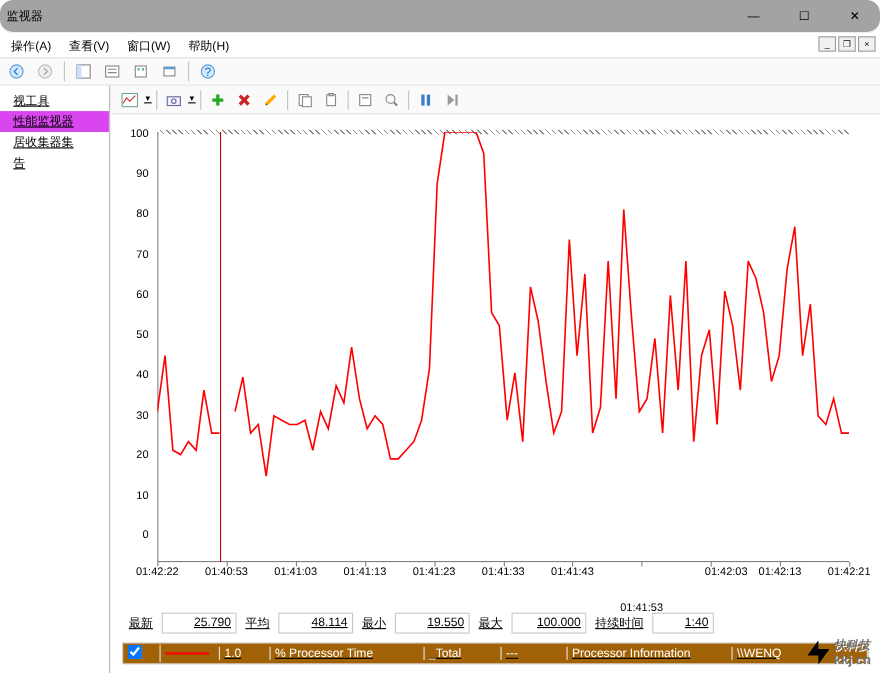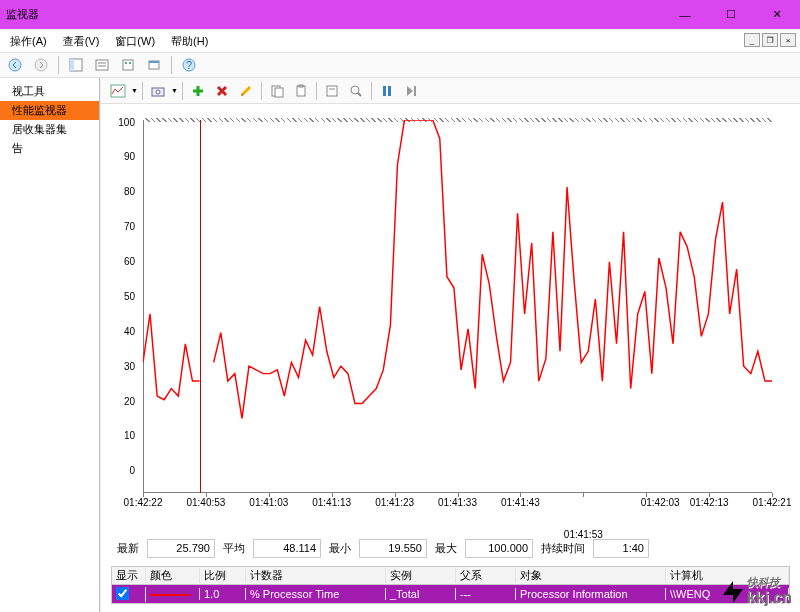--- a/index.html
+++ b/index.html
@@ -1,31 +1,31 @@
 <!DOCTYPE html>
 <html><head>
 <meta charset="utf-8">
 <style>
 * { box-sizing: border-box; margin: 0; padding: 0; font-family: "Microsoft YaHei", "Segoe UI", Tahoma, sans-serif; font-size: 11px; }
 body { background: #fff; width: 800px; height: 612px; overflow: hidden; position: relative; }
-.titlebar { height: 30px; background: #d946ef; display: flex; align-items: center; border-bottom: 1px solid #eee; }
+.titlebar { height: 30px; background: #a3a3a3; display: flex; align-items: center; border-bottom: 1px solid #eee; border-radius: 12px; }
 .title-text { flex: 1; padding-left: 6px; color: #000; }
 .winbtns { display: flex; height: 100%; }
 .winbtn { width: 46px; height: 100%; display: flex; align-items: center; justify-content: center; color: #000; }
 .menubar { height: 22px; display: flex; align-items: center; padding: 0 4px; gap: 4px; background: #fff; }
 .menu-item { padding: 2px 6px; }
 .mdi-btns { position: absolute; right: 4px; top: 33px; display: flex; gap: 2px; }
 .mdi-btn { width: 16px; height: 14px; border: 1px solid #9c9c9c; background: #f0f0f0; font-size: 8px; display: flex; align-items: center; justify-content: center; }
 .main-toolbar { height: 26px; display: flex; align-items: center; padding: 2px 4px; gap: 4px; border-top: 1px solid #e0e0e0; border-bottom: 1px solid #e0e0e0; background: #fafafa; }
 .tb-btn { width: 22px; height: 22px; display: flex; align-items: center; justify-content: center; border: 1px solid transparent; }
 .tb-sep { width: 1px; height: 18px; background: #c0c0c0; margin: 0 2px; }
-.content { display: flex; height: calc(100% - 78px); }
+.content { display: flex; height: calc(100% - 78px); text-decoration: underline; }
 .sidebar { width: 100px; border-right: 1px solid #c0c0c0; padding: 4px 0; background: #fff; }
 .side-item { padding: 2px 6px 2px 12px; cursor: default; }
-.side-item.selected { background: #f97316; }
+.side-item.selected { background: #d946ef; }
 .right { flex: 1; display: flex; flex-direction: column; border-left: 1px solid #eee; }
 .chart-toolbar { height: 26px; display: flex; align-items: center; padding: 2px 6px; gap: 2px; border-bottom: 1px solid #e0e0e0; background: #fafafa; }
 .cb-btn { width: 22px; height: 22px; display: flex; align-items: center; justify-content: center; border: 1px solid transparent; }
 .chart-area { flex: 1; position: relative; padding: 10px 18px 4px 10px; }
 .chart-canvas { width: 100%; height: calc(100% - 18px); position: relative; }
 .ylabels { position: absolute; left: 0; top: 0; bottom: 18px; width: 28px; }
 .ylabel { position: absolute; right: 4px; font-size: 10px; color: #000; transform: translateY(-50%); }
 .plot { position: absolute; left: 32px; right: 10px; top: 6px; bottom: 18px; }
 .plot-border { position: absolute; inset: 0; border-left: 1px solid #808080; border-bottom: 1px solid #808080; }
 .hatch { position: absolute; top: -2px; left: 0; right: 0; height: 4px; background: repeating-linear-gradient(45deg,#888,#888 1px,transparent 1px,transparent 4px); }
@@ -35,24 +35,24 @@
 svg.line { position: absolute; inset: 0; width: 100%; height: 100%; }
 .cursor-line { position: absolute; top: 0; bottom: 0; width: 1px; background: #c00; }
 .stats-row { display: flex; padding: 6px 10px; gap: 2px; }
 .stat-label { padding: 2px 6px; }
 .stat-val { border: 1px solid #c8c8c8; background: #fff; padding: 2px 4px; text-align: right; min-width: 68px; }
 .legend { margin: 2px 10px 8px 10px; border: 1px solid #c8c8c8; background: #fff; }
 .legend-head, .legend-row { display: flex; align-items: center; height: 18px; }
 .legend-head { border-bottom: 1px solid #c8c8c8; background: #f4f4f4; }
 .lc { padding: 0 4px; border-right: 1px solid #e4e4e4; overflow: hidden; white-space: nowrap; }
 .lc0{width:34px} .lc1{width:54px} .lc2{width:46px} .lc3{width:140px} .lc4{width:70px} .lc5{width:60px} .lc6{width:150px} .lc7{flex:1}
-.legend-row { background: #a21caf; color: #fff; }
+.legend-row { background: #a16207; color: #fff; }
 .color-swatch { display: inline-block; width: 40px; height: 2px; background: #f00; vertical-align: middle; }
 .watermark { position: absolute; right: 8px; bottom: 6px; font-size: 22px; font-weight: bold; font-style: italic; color: #737373; text-shadow: 1px 1px 0 #fff; pointer-events: none; display:flex; align-items:center; gap:0;}
-.watermark small { font-size: 16px; font-style: normal; display:block; line-height:1; }
+.watermark small { font-size: 12px; font-style: normal; display:block; line-height:1; }
 </style>
 </head>
 <body>
 
 <div class="titlebar">
   <div class="title-text">监视器</div>
   <div class="winbtns">
     <div class="winbtn">—</div>
     <div class="winbtn">☐</div>
     <div class="winbtn">✕</div>
@@ -262,30 +262,20 @@
       <div class="stat-val">48.114</div>
       <div class="stat-label">最小</div>
       <div class="stat-val">19.550</div>
       <div class="stat-label">最大</div>
       <div class="stat-val">100.000</div>
       <div class="stat-label">持续时间</div>
       <div class="stat-val" style="min-width:56px">1:40</div>
     </div>
 
     <div class="legend">
-      <div class="legend-head">
-        <div class="lc lc0">显示</div>
-        <div class="lc lc1">颜色</div>
-        <div class="lc lc2">比例</div>
-        <div class="lc lc3">计数器</div>
-        <div class="lc lc4">实例</div>
-        <div class="lc lc5">父系</div>
-        <div class="lc lc6">对象</div>
-        <div class="lc lc7">计算机</div>
-      </div>
       <div class="legend-row">
         <div class="lc lc0"><input type="checkbox" checked="" style=""></div>
         <div class="lc lc1"><span class="color-swatch"></span></div>
         <div class="lc lc2">1.0</div>
         <div class="lc lc3">% Processor Time</div>
         <div class="lc lc4">_Total</div>
         <div class="lc lc5">---</div>
         <div class="lc lc6">Processor Information</div>
         <div class="lc lc7">\\WENQ</div>
       </div>

